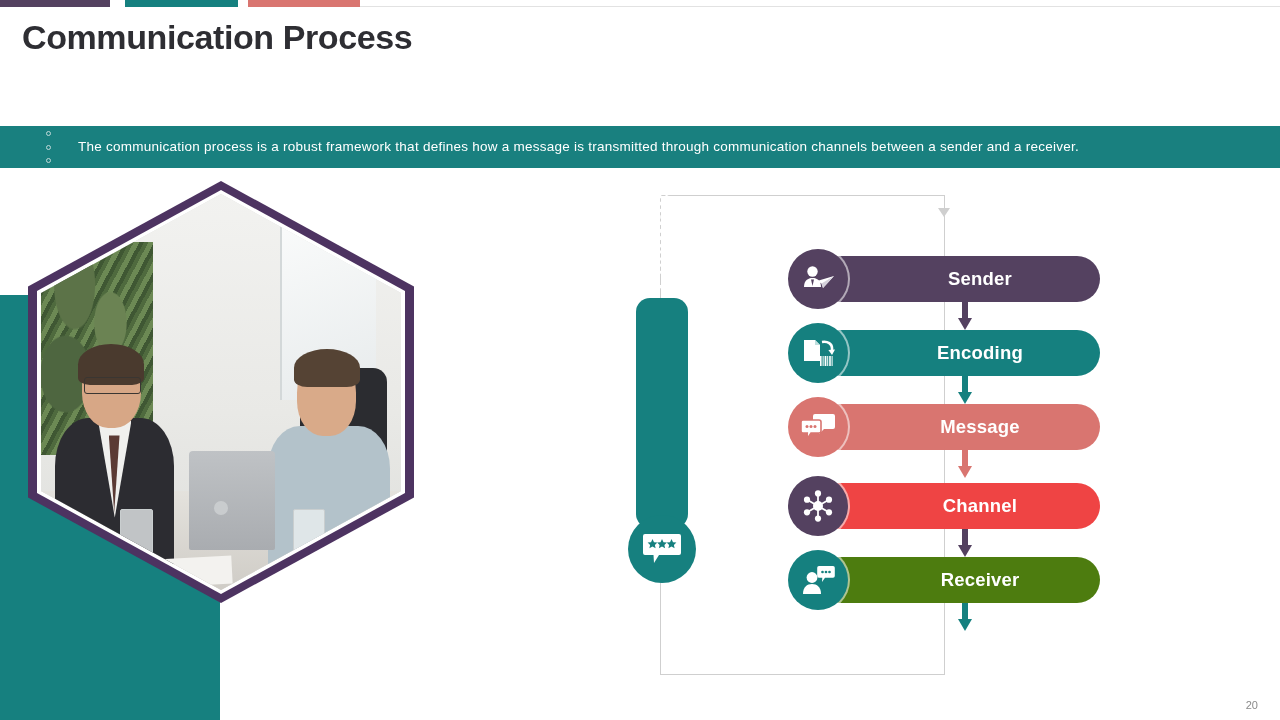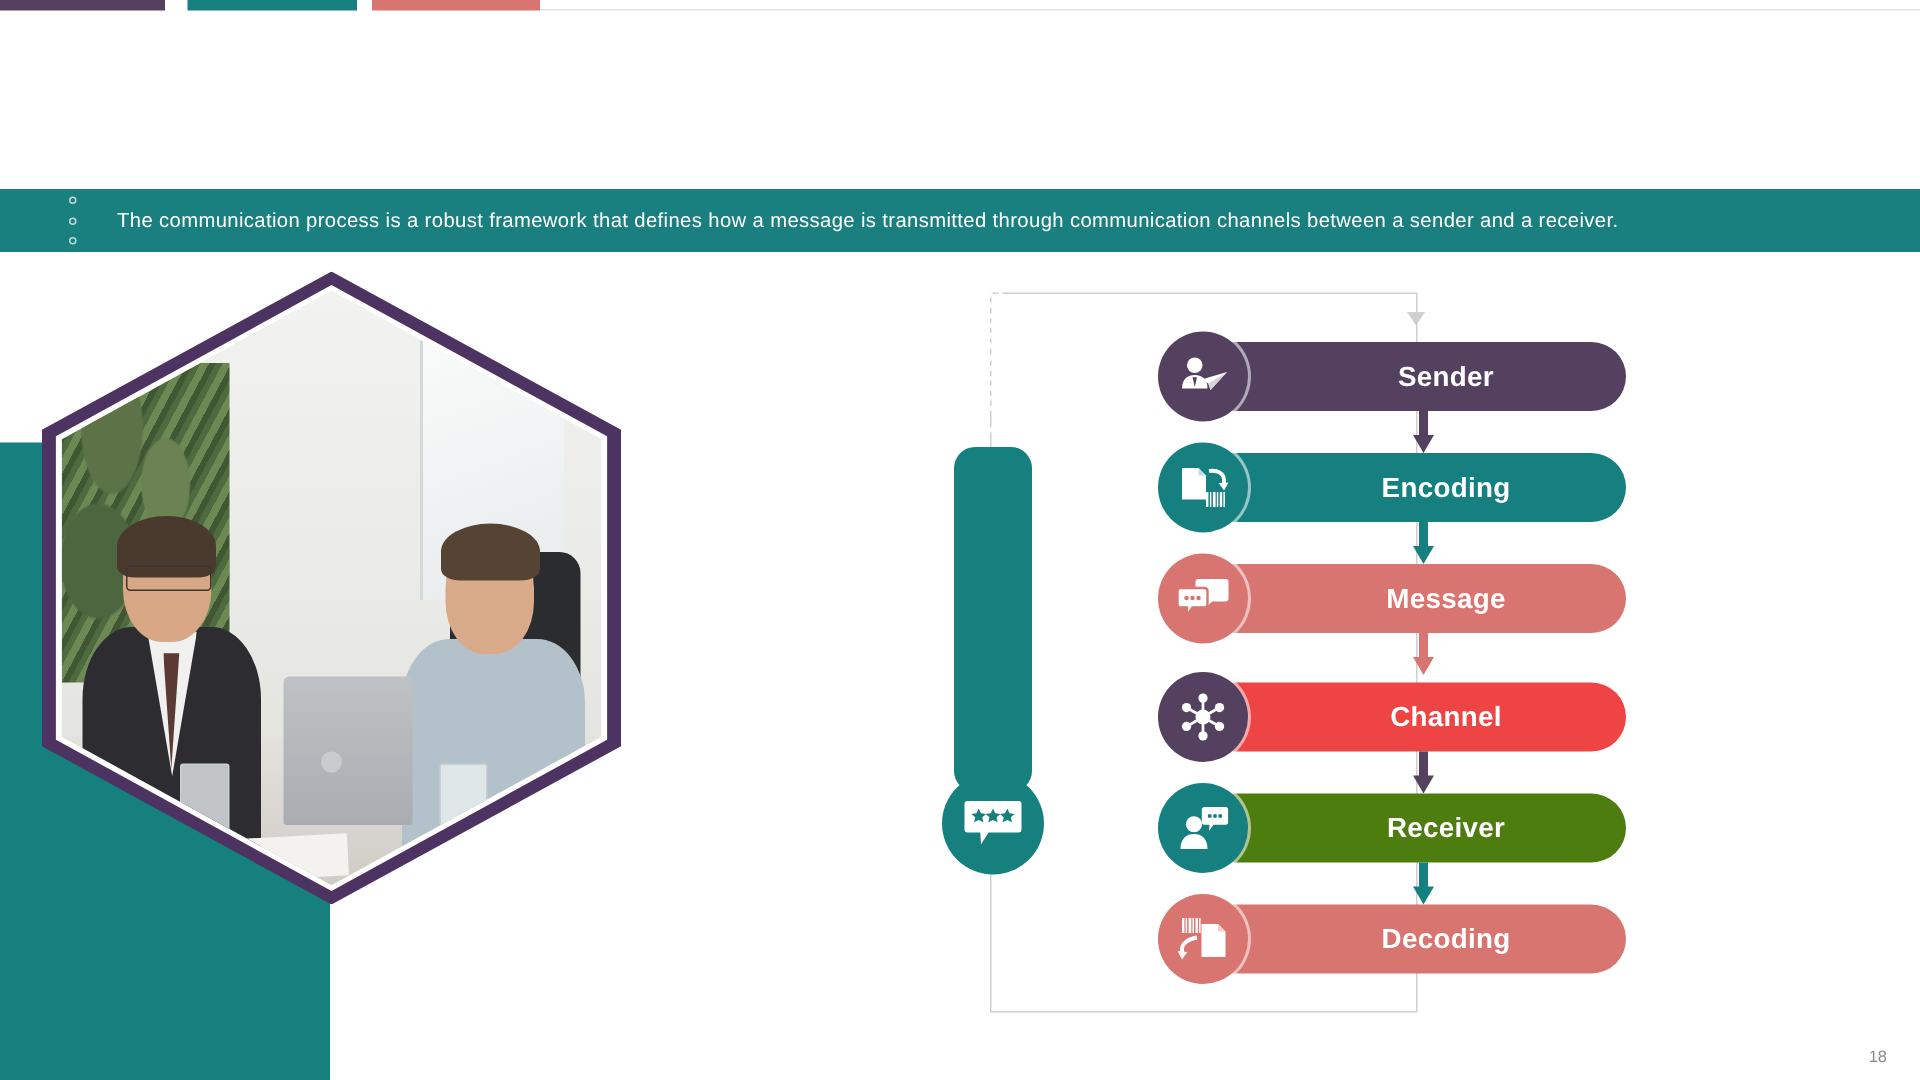--- a/index.html
+++ b/index.html
@@ -282,23 +282,24 @@
     border-radius: 50%;
     background: #16807F;
     display: flex;
     align-items: center;
     justify-content: center;
   }
 
   
   .row {
     position: absolute;
-    left: 152px;
+    left: 168px;
     width: 312px;
     height: 28px;
+    margin-top: 28px;
   }
   .row-0 { top: 48px; }
   .row-1 { top: 122px; }
   .row-2 { top: 196px; }
   .row-3 { top: 275px; }
   .row-4 { top: 349px; }
   .row-5 { top: 423px; }
 
   .pill {
     position: absolute;
@@ -359,20 +360,21 @@
 </head>
 <body>
 
 <div id="slide">
 
   <div class="accent-bar accent-purple"></div>
   <div class="accent-bar accent-teal"></div>
   <div class="accent-bar accent-coral"></div>
   <div class="accent-rule"></div>
 
+  <div class="slide-title">Communication Process</div>
 
   <div class="banner">
     <div class="banner-bullets">
       <span></span>
       <span></span>
       <span></span>
     </div>
     <div class="banner-text">The communication process is a robust framework that defines how a message is transmitted through communication channels between a sender and a receiver.</div>
   </div>
 
@@ -529,37 +531,18 @@
           <circle cx="11" cy="13.5" r="5.4" fill="#FFFFFF"></circle>
           <path d="M2 30 C2 23 6 20 11 20 C16 20 20 23 20 30 Z" fill="#FFFFFF"></path>
         </svg>
       </div>
       <div class="arrow" style="color:#15807F">
         <div class="stem" style="background:#15807F"></div>
         <div class="head"></div>
       </div>
     </div>
 
-    <div class="row row-5">
-      <div class="pill" style="background:#D97570">Decoding</div>
-      <div class="node-icon" style="background:#D97570">
-        <svg width="34" height="32" viewBox="0 0 34 32">
-          <path d="M16 6 H27 L32 11 V28 H16 Z" fill="#FFFFFF"></path>
-          <path d="M27 6 L32 11 H27 Z" fill="#F0CFCD"></path>
-          <g fill="#FFFFFF">
-            <rect x="3" y="2" width="1.6" height="10"></rect>
-            <rect x="5.4" y="2" width="1" height="10"></rect>
-            <rect x="7.4" y="2" width="1.8" height="10"></rect>
-            <rect x="10" y="2" width="1" height="10"></rect>
-            <rect x="12" y="2" width="1.6" height="10"></rect>
-            <rect x="14.4" y="2" width="1" height="10"></rect>
-          </g>
-          <path d="M13 15 C7 16 3 19 3 23 L3 27" stroke="#FFFFFF" stroke-width="2.6" fill="none"></path>
-          <path d="M0.2 24 L3 29.6 L6.6 24.6 Z" fill="#FFFFFF"></path>
-        </svg>
-      </div>
-    </div>
 
   </div>
 
-  <div class="page-no">18</div>
+  <div class="page-no">20</div>
 
 </div>
 
 </body></html>

